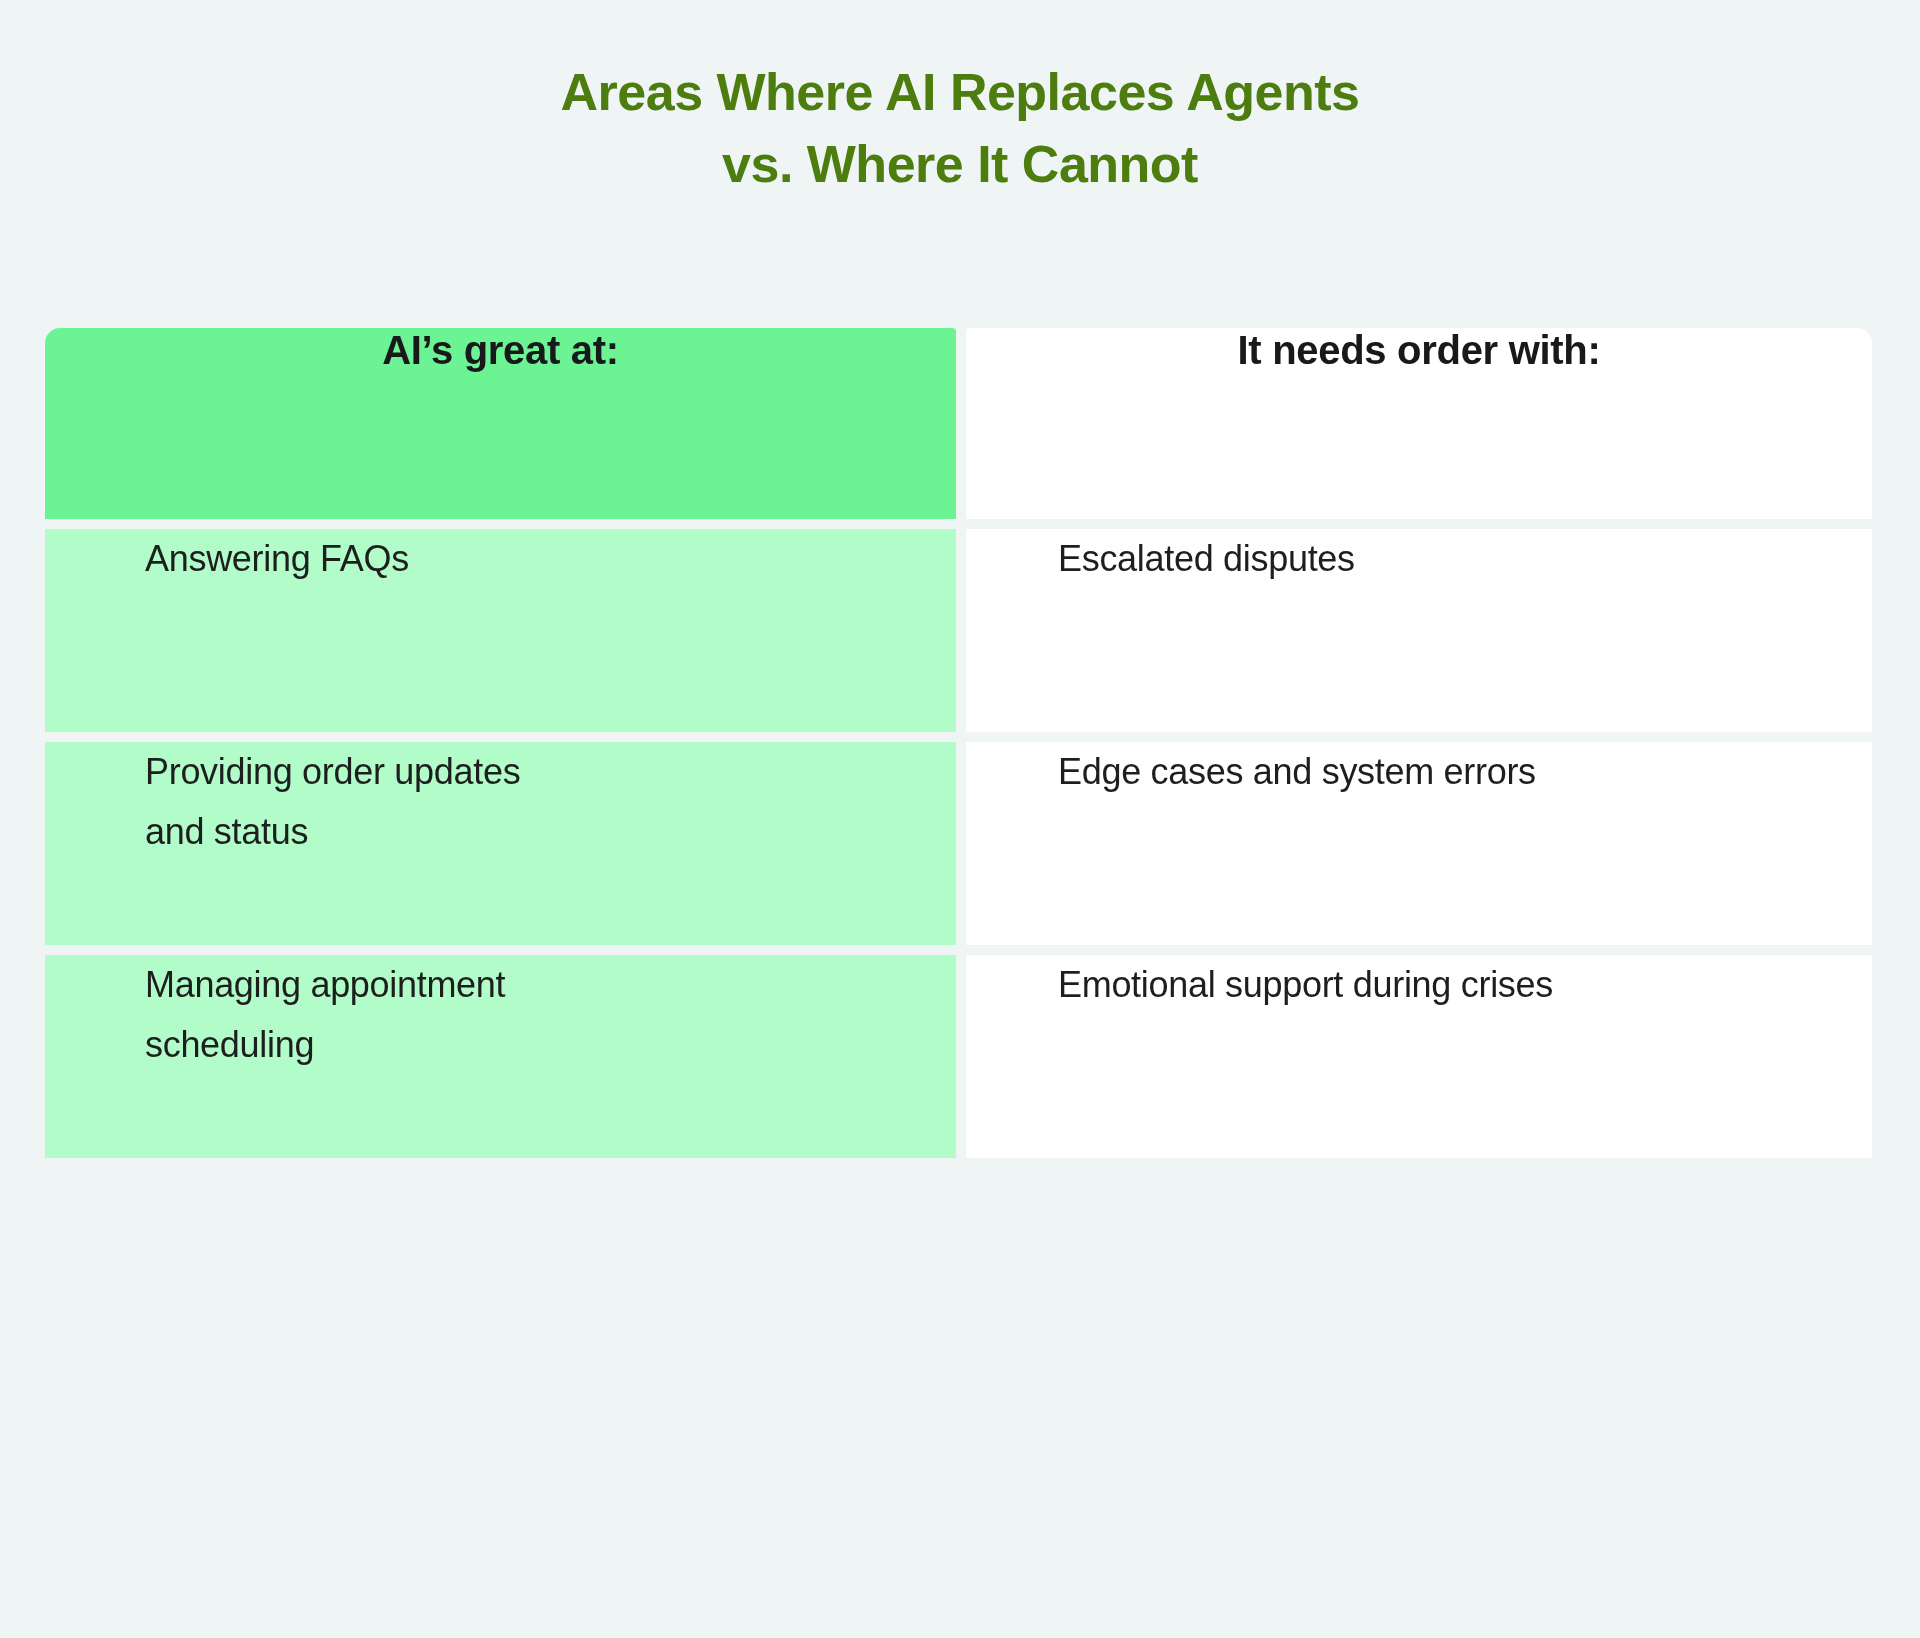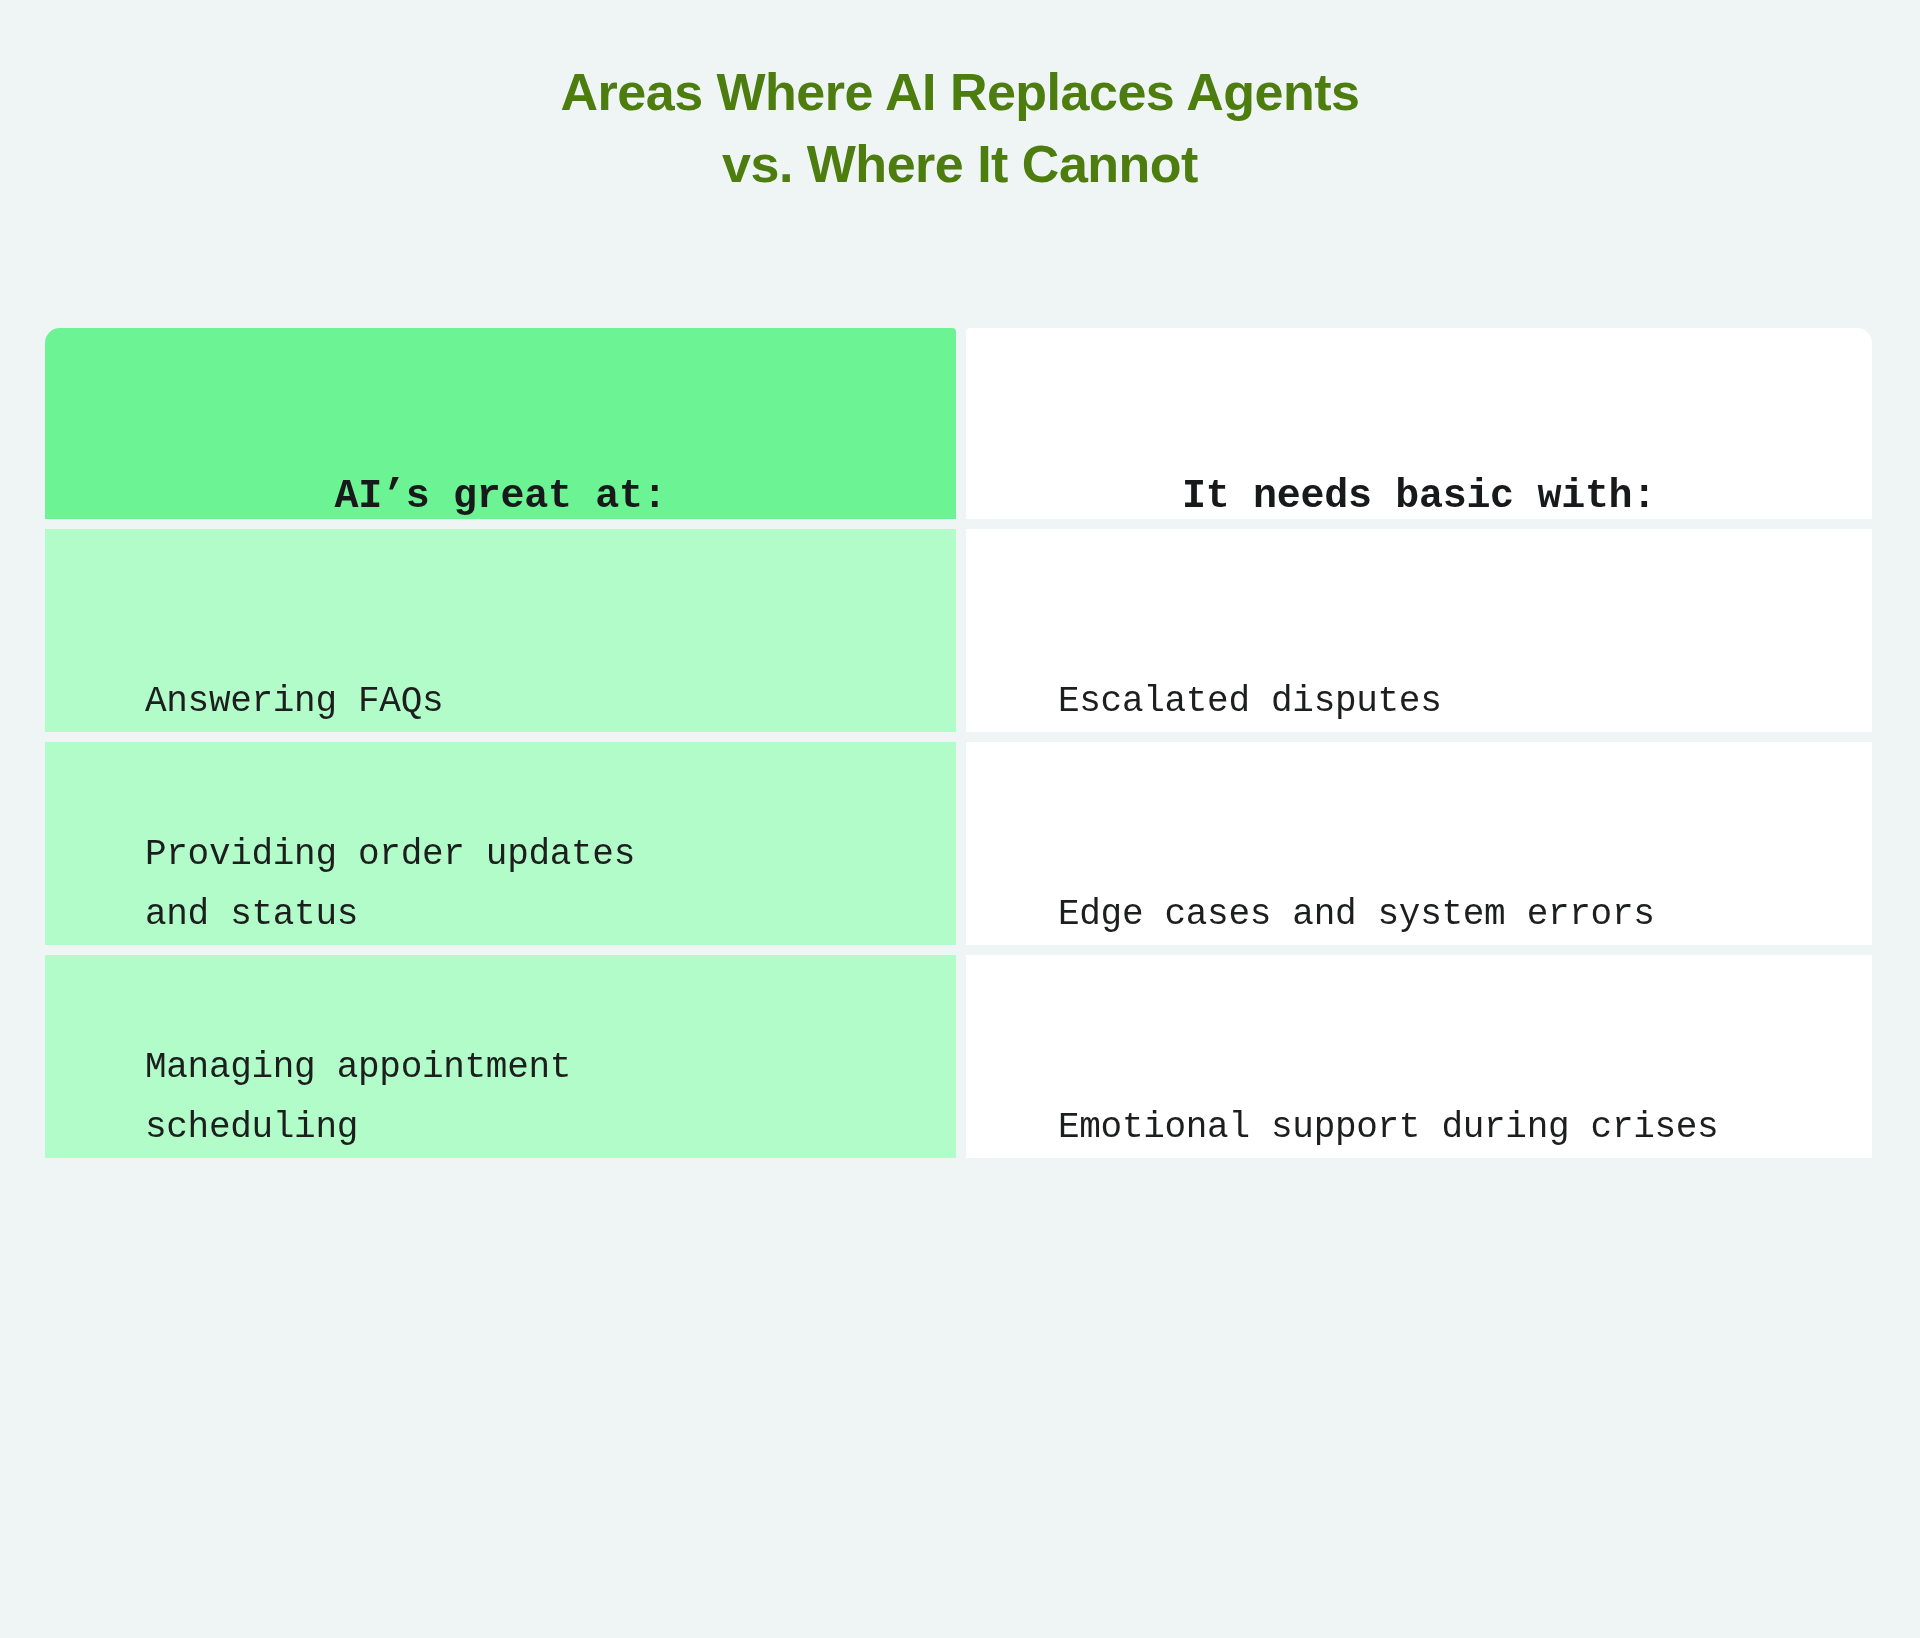--- a/index.html
+++ b/index.html
@@ -32,22 +32,21 @@
     flex-direction: column;
     gap: 10px;
   }
   .row {
     display: grid;
     grid-template-columns: 911px 906px;
     gap: 10px;
   }
   .cell {
     display: flex;
-    align-items: flex-end;
-    font-family: Liberation Mono, monospace;
+    align-items: flex-start;
   }
   .cell-green-header {
     background: #6cf394;
     height: 191px;
     justify-content: center;
     border-radius: 15px 4px 0 0;
   }
   .cell-white-header {
     background: #ffffff;
     height: 191px;
@@ -91,21 +90,21 @@
     <div>vs. Where It Cannot</div>
   </div>
 
   <div class="table">
 
     <div class="row">
       <div class="cell cell-green-header">
         <span class="header-label">AI’s great at:</span>
       </div>
       <div class="cell cell-white-header">
-        <span class="header-label">It needs basic with:</span>
+        <span class="header-label">It needs order with:</span>
       </div>
     </div>
 
     <div class="row">
       <div class="cell cell-green">
         <span class="cell-text">Answering FAQs</span>
       </div>
       <div class="cell cell-white">
         <span class="cell-text">Escalated disputes</span>
       </div>

